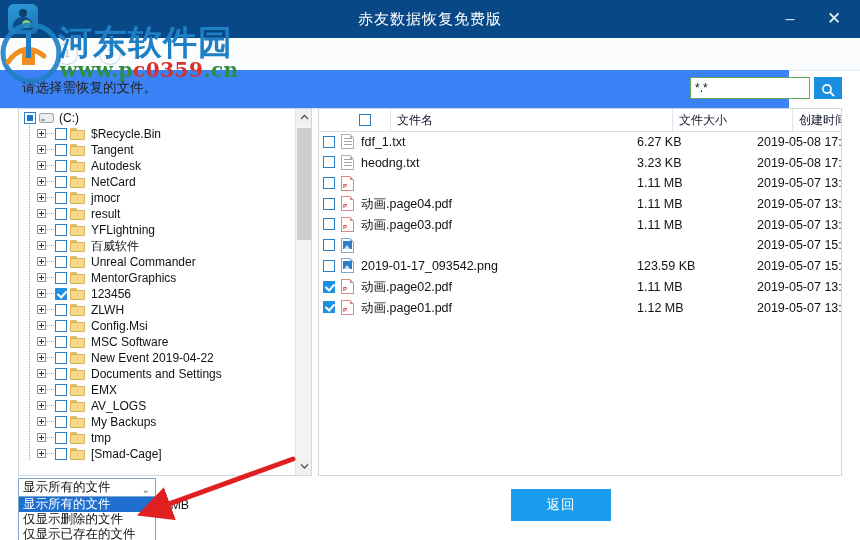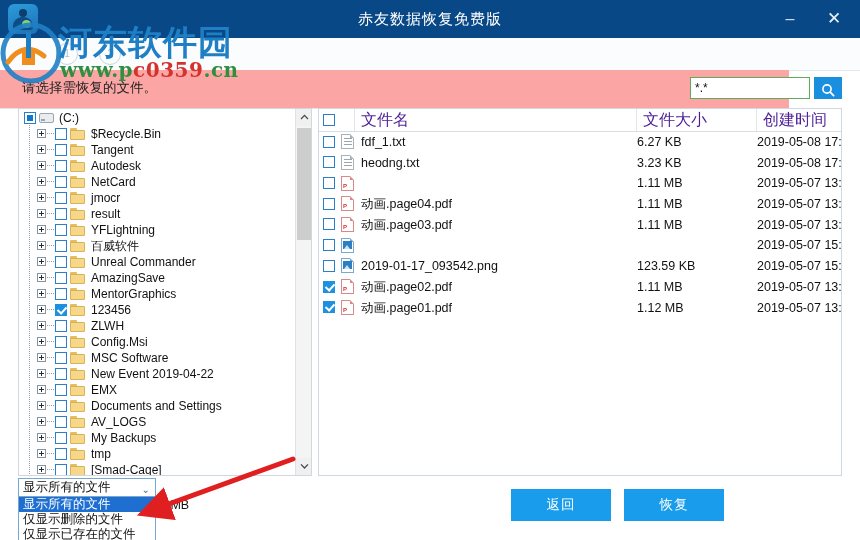--- a/index.html
+++ b/index.html
@@ -48,21 +48,21 @@
     display:inline-block;width:20px;height:20px;border-radius:50%;
     border:1px solid #9ab7cf;color:#6d8ba4;background:#fff;
     font-size:10px;line-height:20px;text-align:center;margin-right:18px;
     opacity:.55;
   }
   .step .g{font-size:10px;}
 
   
   .promptrow{
     position:absolute;left:0;top:70px;width:789px;height:38px;
-    background:#fca5a5;border-bottom:1px solid #dfe6ec;
+    background:#3b82f6;border-bottom:1px solid #dfe6ec;
   }
   .prompt-text{
     position:absolute;left:22px;top:9px;font-size:13.5px;color:#222;
   }
   .search-box{
     position:absolute;left:690px;top:77px;width:120px;height:22px;
     border:1px solid #5faa5f;background:#fff;box-sizing:border-box;
   }
   .search-box input{
     width:100%;height:100%;border:0;outline:0;background:transparent;
@@ -152,23 +152,23 @@
 
   
   .file-panel{
     position:absolute;left:318px;top:108px;width:524px;height:368px;
     background:#fff;border:1px solid #cfd8e0;box-sizing:border-box;overflow:hidden;
   }
   .fhead{
     position:relative;height:22px;border-bottom:1px solid #d6dde3;background:#fff;
   }
   .fh{
-    position:absolute;top:0;height:22px;line-height:22px;font-size:16px;color:#4c1d95;
+    position:absolute;top:0;height:22px;line-height:22px;font-size:12px;color:#0f172a;
     border-right:1px solid #dfe5ea;box-sizing:border-box;padding-left:6px;
-    white-space:nowrap;cursor:pointer;
+    white-space:nowrap;cursor:pointer;margin-left:36px;
   }
   .fh.c0{left:0;width:36px;padding-left:4px;border-right:1px solid #dfe5ea;}
   .fh.c1{left:36px;width:282px;}
   .fh.c2{left:318px;width:120px;}
   .fh.c3{left:438px;width:186px;border-right:0;}
   .hcheck{
     display:inline-block;width:12px;height:12px;border:1px solid #2a7fc9;
     background:#fff;box-sizing:border-box;vertical-align:middle;margin-top:-2px;cursor:pointer;
   }
   .frow{
@@ -315,29 +315,28 @@
         <div class="trow root"><span class="cbox sq"></span><span class="drive"><span class="dd"></span><span class="dl"></span></span><span class="tlabel">(C:)</span></div>
         <div class="trow"><span class="dotline"></span><span class="plusbox"></span><span class="dots"></span><span class="cbox"></span><span class="folder"><span class="tab"></span><span class="bd"></span></span><span class="tlabel">$Recycle.Bin</span></div>
         <div class="trow"><span class="dotline"></span><span class="plusbox"></span><span class="dots"></span><span class="cbox"></span><span class="folder"><span class="tab"></span><span class="bd"></span></span><span class="tlabel">Tangent</span></div>
         <div class="trow"><span class="dotline"></span><span class="plusbox"></span><span class="dots"></span><span class="cbox"></span><span class="folder"><span class="tab"></span><span class="bd"></span></span><span class="tlabel">Autodesk</span></div>
         <div class="trow"><span class="dotline"></span><span class="plusbox"></span><span class="dots"></span><span class="cbox"></span><span class="folder"><span class="tab"></span><span class="bd"></span></span><span class="tlabel">NetCard</span></div>
         <div class="trow"><span class="dotline"></span><span class="plusbox"></span><span class="dots"></span><span class="cbox"></span><span class="folder"><span class="tab"></span><span class="bd"></span></span><span class="tlabel">jmocr</span></div>
         <div class="trow"><span class="dotline"></span><span class="plusbox"></span><span class="dots"></span><span class="cbox"></span><span class="folder"><span class="tab"></span><span class="bd"></span></span><span class="tlabel">result</span></div>
         <div class="trow"><span class="dotline"></span><span class="plusbox"></span><span class="dots"></span><span class="cbox"></span><span class="folder"><span class="tab"></span><span class="bd"></span></span><span class="tlabel">YFLightning</span></div>
         <div class="trow"><span class="dotline"></span><span class="plusbox"></span><span class="dots"></span><span class="cbox"></span><span class="folder"><span class="tab"></span><span class="bd"></span></span><span class="tlabel">百威软件</span></div>
         <div class="trow"><span class="dotline"></span><span class="plusbox"></span><span class="dots"></span><span class="cbox"></span><span class="folder"><span class="tab"></span><span class="bd"></span></span><span class="tlabel">Unreal Commander</span></div>
-        <div class="trow"><span class="dotline"></span><span class="plusbox"></span><span class="dots"></span><span class="cbox"></span><span class="folder"><span class="tab"></span><span class="bd"></span></span><span class="tlabel">AmazingSave</span></div>
         <div class="trow"><span class="dotline"></span><span class="plusbox"></span><span class="dots"></span><span class="cbox"></span><span class="folder"><span class="tab"></span><span class="bd"></span></span><span class="tlabel">MentorGraphics</span></div>
         <div class="trow"><span class="dotline"></span><span class="plusbox"></span><span class="dots"></span><span class="cbox checked"></span><span class="folder"><span class="tab"></span><span class="bd"></span></span><span class="tlabel">123456</span></div>
         <div class="trow"><span class="dotline"></span><span class="plusbox"></span><span class="dots"></span><span class="cbox"></span><span class="folder"><span class="tab"></span><span class="bd"></span></span><span class="tlabel">ZLWH</span></div>
         <div class="trow"><span class="dotline"></span><span class="plusbox"></span><span class="dots"></span><span class="cbox"></span><span class="folder"><span class="tab"></span><span class="bd"></span></span><span class="tlabel">Config.Msi</span></div>
         <div class="trow"><span class="dotline"></span><span class="plusbox"></span><span class="dots"></span><span class="cbox"></span><span class="folder"><span class="tab"></span><span class="bd"></span></span><span class="tlabel">MSC Software</span></div>
         <div class="trow"><span class="dotline"></span><span class="plusbox"></span><span class="dots"></span><span class="cbox"></span><span class="folder"><span class="tab"></span><span class="bd"></span></span><span class="tlabel">New Event 2019-04-22</span></div>
+        <div class="trow"><span class="dotline"></span><span class="plusbox"></span><span class="dots"></span><span class="cbox"></span><span class="folder"><span class="tab"></span><span class="bd"></span></span><span class="tlabel">Documents and Settings</span></div>
         <div class="trow"><span class="dotline"></span><span class="plusbox"></span><span class="dots"></span><span class="cbox"></span><span class="folder"><span class="tab"></span><span class="bd"></span></span><span class="tlabel">EMX</span></div>
-        <div class="trow"><span class="dotline"></span><span class="plusbox"></span><span class="dots"></span><span class="cbox"></span><span class="folder"><span class="tab"></span><span class="bd"></span></span><span class="tlabel">Documents and Settings</span></div>
         <div class="trow"><span class="dotline"></span><span class="plusbox"></span><span class="dots"></span><span class="cbox"></span><span class="folder"><span class="tab"></span><span class="bd"></span></span><span class="tlabel">AV_LOGS</span></div>
         <div class="trow"><span class="dotline"></span><span class="plusbox"></span><span class="dots"></span><span class="cbox"></span><span class="folder"><span class="tab"></span><span class="bd"></span></span><span class="tlabel">My Backups</span></div>
         <div class="trow"><span class="dotline"></span><span class="plusbox"></span><span class="dots"></span><span class="cbox"></span><span class="folder"><span class="tab"></span><span class="bd"></span></span><span class="tlabel">tmp</span></div>
         <div class="trow"><span class="dotline"></span><span class="plusbox"></span><span class="dots"></span><span class="cbox"></span><span class="folder"><span class="tab"></span><span class="bd"></span></span><span class="tlabel">[Smad-Cage]</span></div>
       </div>
     <div class="tree-sb">
       <div class="sb-arrow up">
         <svg width="9" height="6" viewBox="0 0 9 6">
           <polyline points="1,5 4.5,1.4 8,5" fill="none" stroke="#4a4a4a" stroke-width="1.3"></polyline>
         </svg>
@@ -432,21 +431,20 @@
   </div>
   <div class="combo-list" id="combo-list">
       <div class="combo-opt sel">显示所有的文件</div>
       <div class="combo-opt">仅显示删除的文件</div>
       <div class="combo-opt">仅显示已存在的文件</div>
     </div>
 
   <div class="size-status">7 MB</div>
 
   <button class="btn b1">返回</button>
-  <button class="btn b2">恢复</button>
 
   <svg class="arrow-anno" viewBox="0 0 170 65">
     <defs>
       <marker id="ah" markerWidth="7" markerHeight="7" refX="5.5" refY="3.5" orient="auto">
         <polygon points="0,0 7,3.5 0,7" fill="#e02020"></polygon>
       </marker>
     </defs>
     <line x1="165" y1="4" x2="16" y2="58" stroke="#e02020" stroke-width="5" stroke-linecap="round" marker-end="url(#ah)"></line>
   </svg>
 

